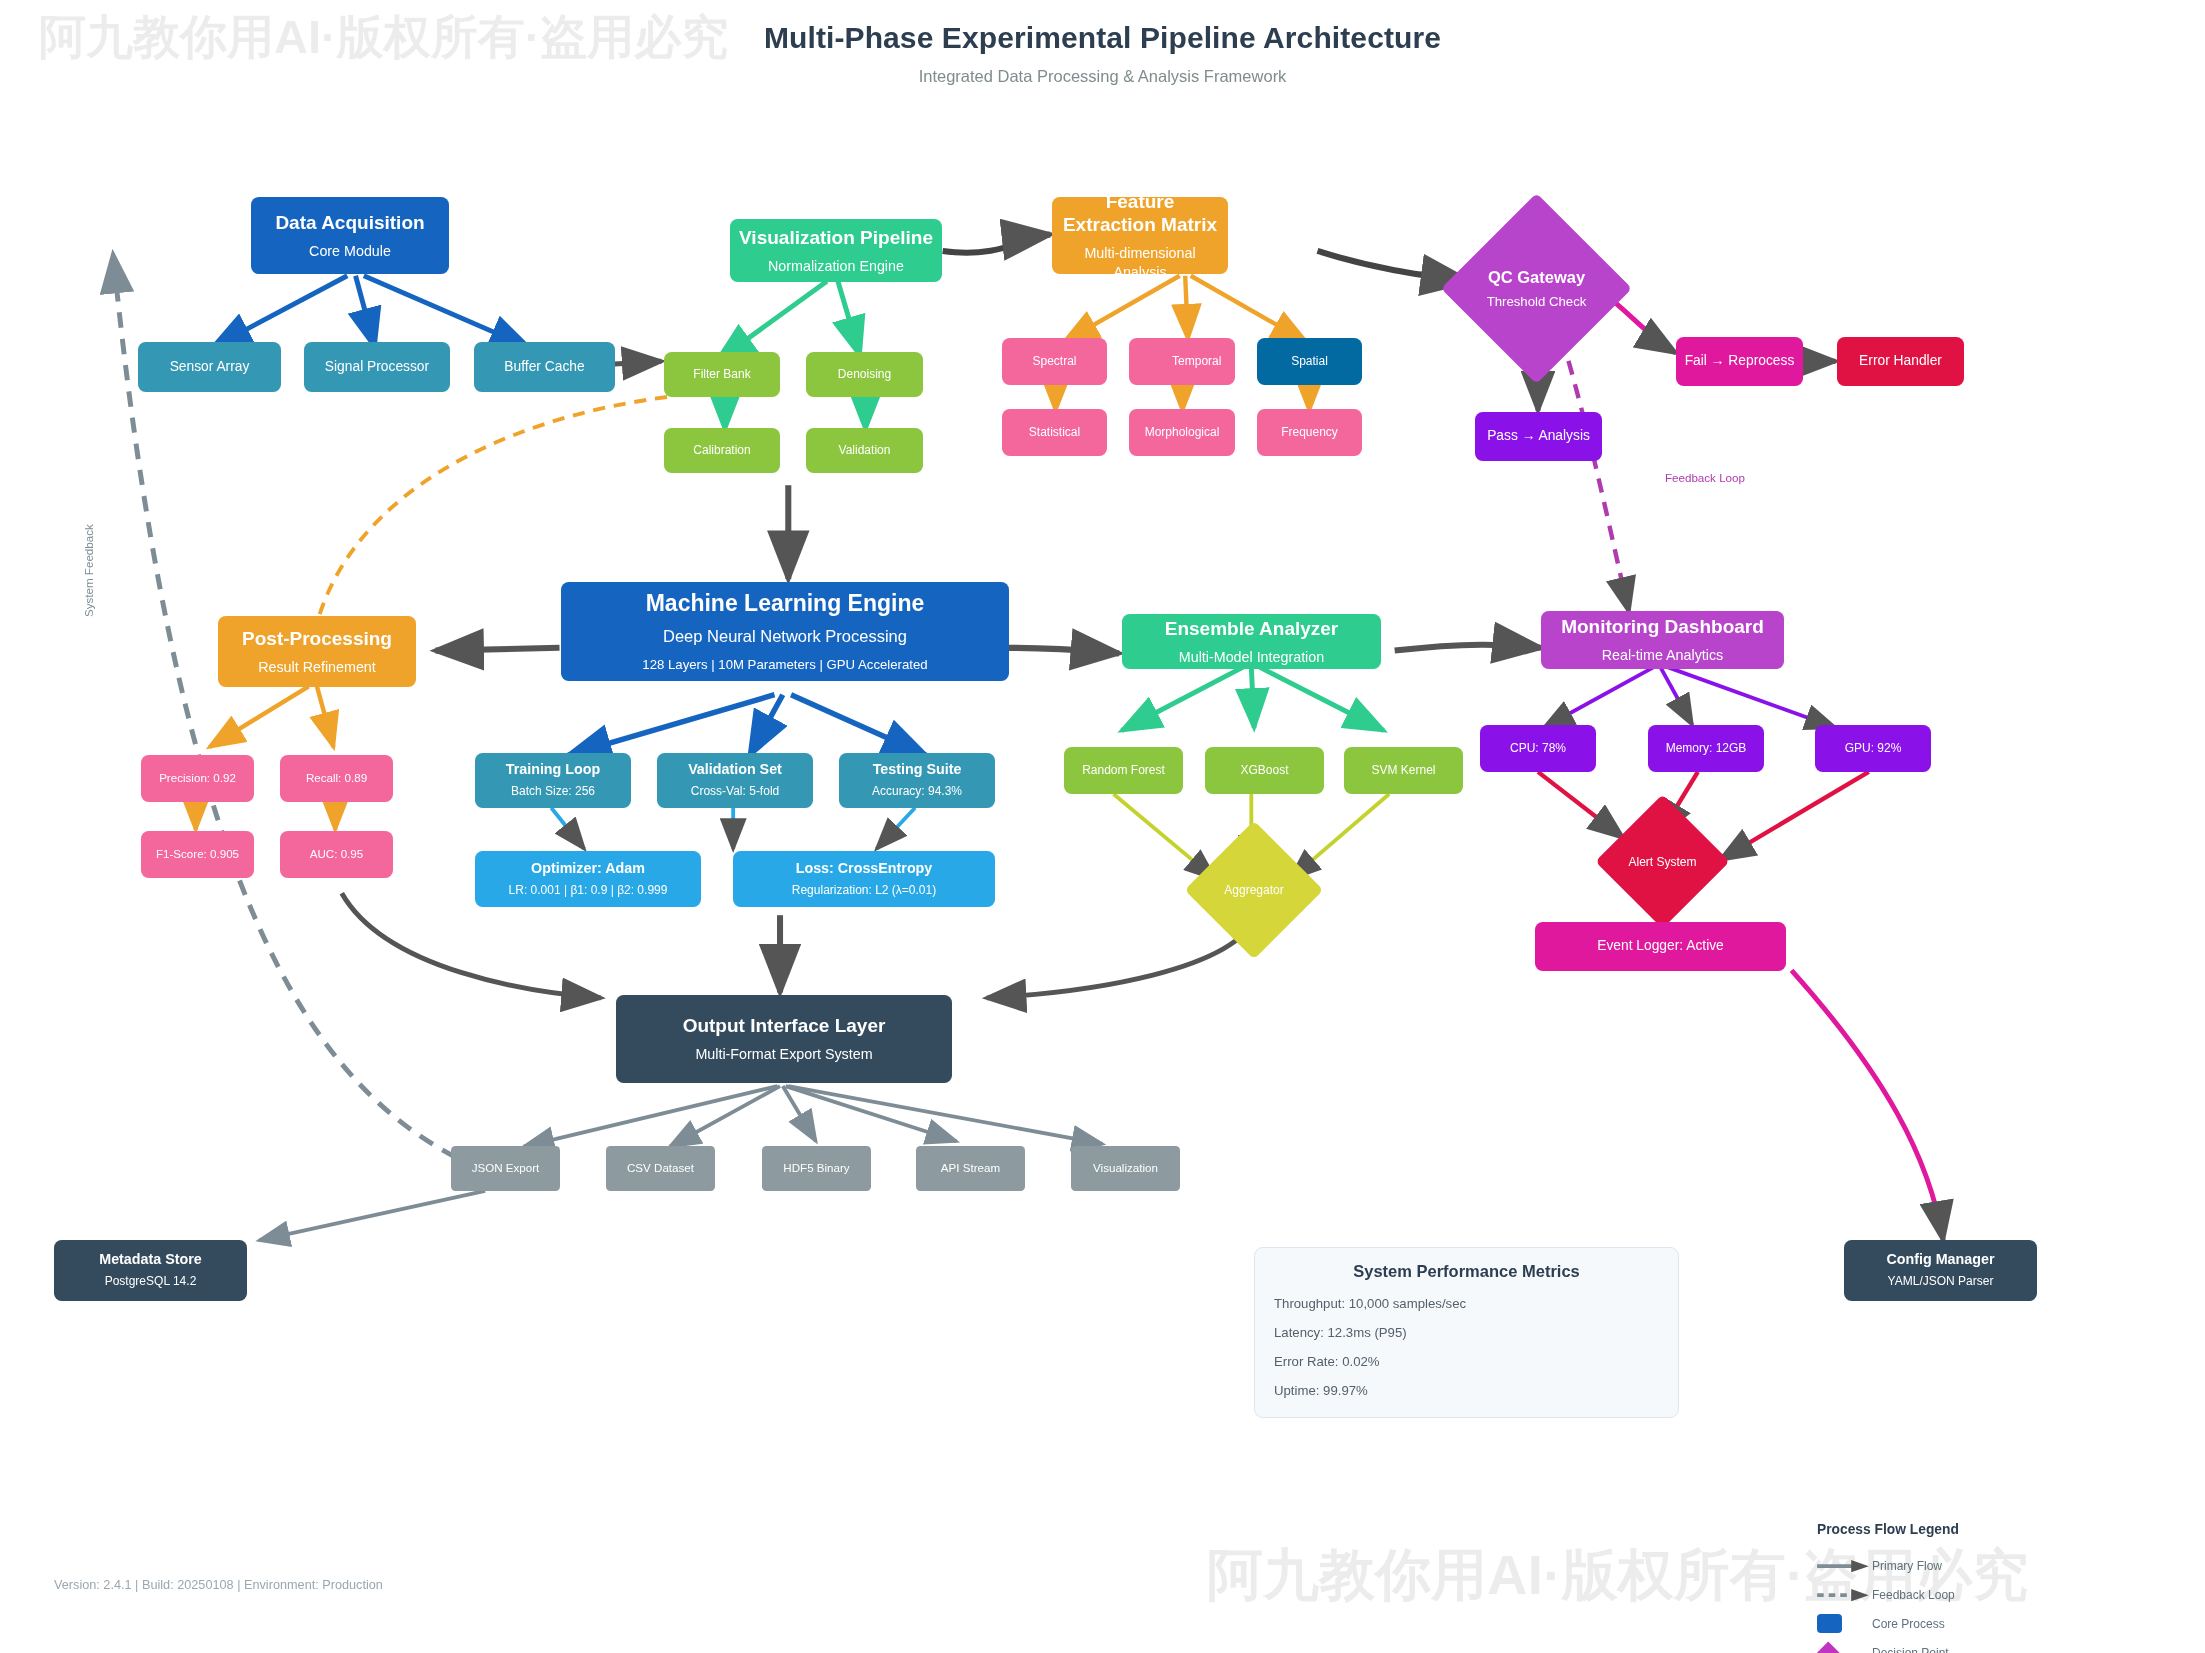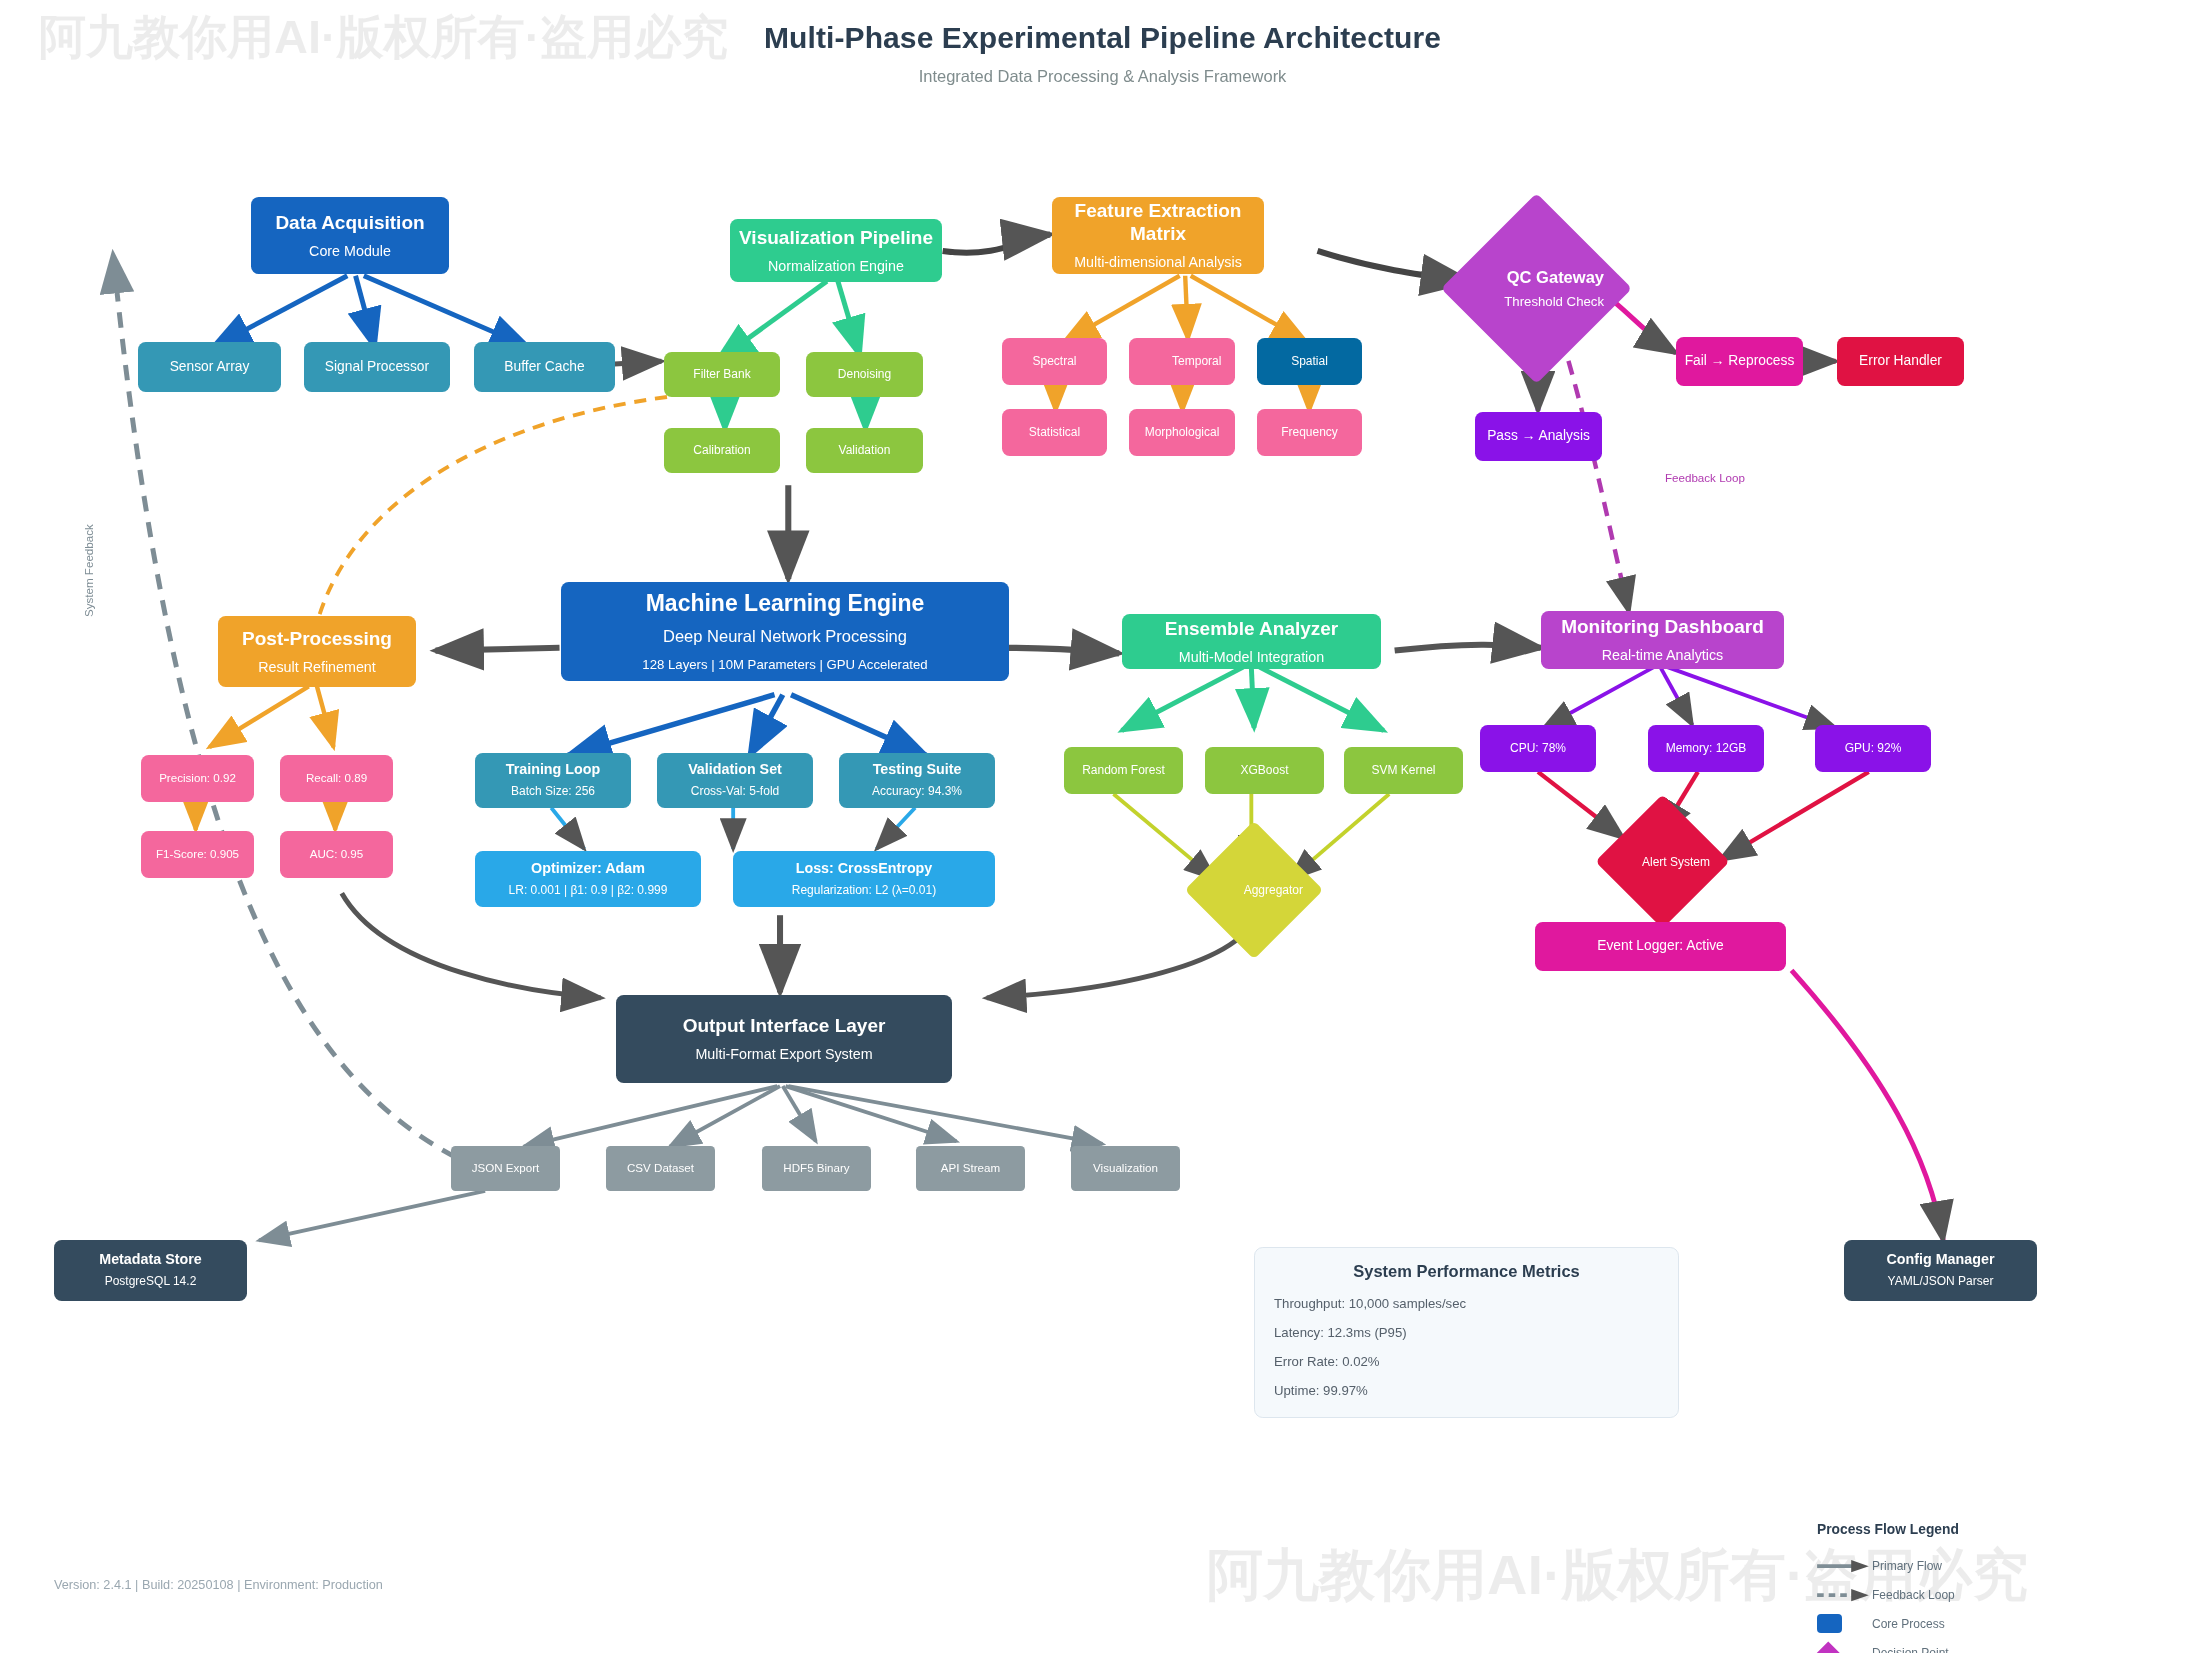--- a/index.html
+++ b/index.html
@@ -47,21 +47,21 @@
   .xtiny .t1 { font-size: 11.6px; font-weight: normal; }
 
   
   .diamond { position: absolute; }
   .diamond .shape {
     position: absolute; inset: 0; transform: rotate(45deg);
     border-radius: 5.5px;
   }
   .diamond .dlabel {
     position: absolute; inset: 0; display: flex; flex-direction: column;
-    align-items: flex-end; justify-content: center; color: #fff; text-align: center;
+    align-items: center; justify-content: center; color: #fff; text-align: center;
   }
   .diamond .dlabel .t1 { font-weight: bold; font-size: 16.5px; }
   .diamond .dlabel .t2 { font-size: 13.2px; margin-top: 6.6px; }
   .diamond.smalldia .dlabel .t1 { font-weight: normal; font-size: 12px; }
 
   
   .panel {
     position: absolute; background: #f5f9fc; border: 1.1px solid #dde6ee;
     border-radius: 8.8px; padding: 14.3px 19px;
   }
@@ -241,21 +241,21 @@
   <div class="node tiny" style="left:806px;top:352px;width:117px;height:45px;background:#8cc63f;">
     <div class="t1">Denoising</div>
   </div>
   <div class="node tiny" style="left:664px;top:428px;width:116px;height:45px;background:#8cc63f;">
     <div class="t1">Calibration</div>
   </div>
   <div class="node tiny" style="left:806px;top:428px;width:117px;height:45px;background:#8cc63f;">
     <div class="t1">Validation</div>
   </div>
 
-  <div class="node big" style="left:1052px;top:197px;width:212px;height:77px;background:#f0a32a;">
+  <div class="node big" style="left:1052px;top:197px;width:176px;height:77px;background:#f0a32a;">
     <div class="t1">Feature Extraction Matrix</div>
     <div class="t2">Multi-dimensional Analysis</div>
   </div>
 
   <div class="node tiny" style="left:1002px;top:338px;width:105px;height:47px;background:#f4679d;">
     <div class="t1">Spectral</div>
   </div>
   <div class="node tiny" style="left:1129px;top:338px;width:106px;height:47px;background:#f4679d;padding-left:35px;">
     <div class="t1">Temporal</div>
   </div>

